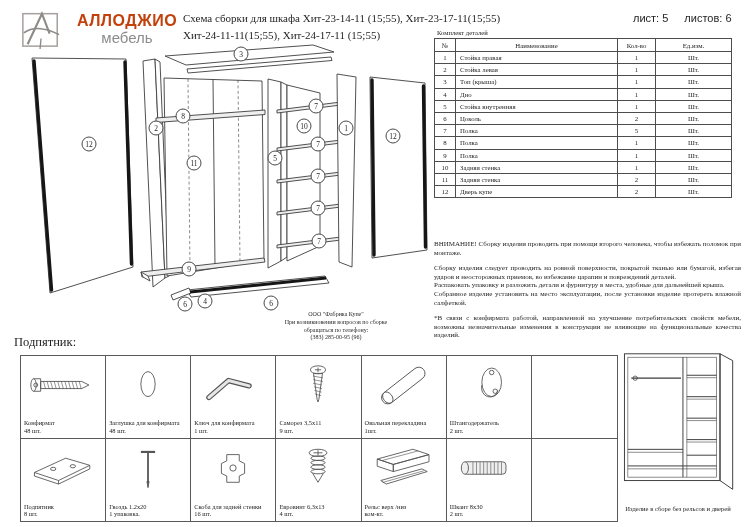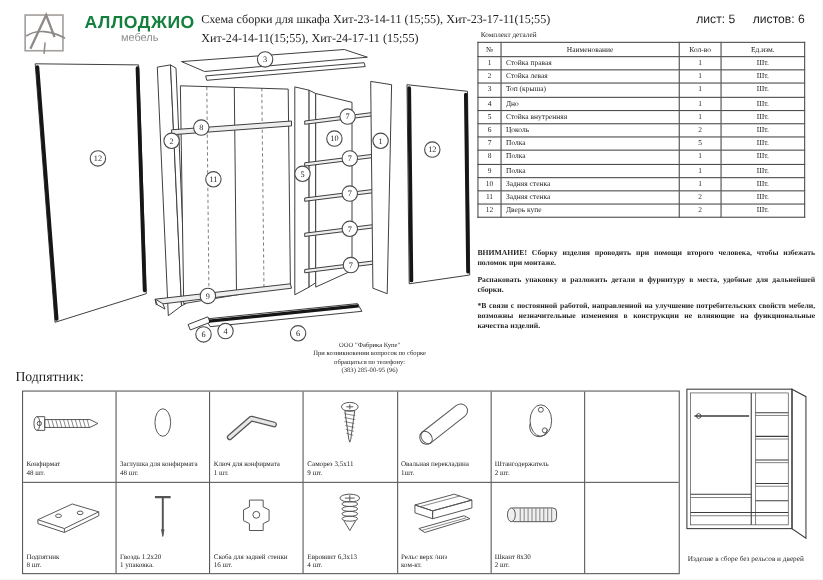--- a/index.html
+++ b/index.html
@@ -3,38 +3,38 @@
 <meta charset="utf-8">
 <style>
   html,body{margin:0;padding:0;background:#e9e9e9;}
   .page{position:relative;width:748px;height:527px;background:#ffffff;overflow:hidden;
         font-family:"Liberation Serif",serif;color:#1f1f1f;}
   .abs{position:absolute;}
 
   
   .brand-block{left:64px;top:12px;width:126px;text-align:center;}
   .brand-name{font-family:"Liberation Sans",sans-serif;font-weight:bold;font-size:16px;
-              letter-spacing:.5px;color:#15803d;}
-  .brand-sub{font-family:"Liberation Sans",sans-serif;font-size:10px;color:#8c8c8c;margin-top:-1px;}
+              letter-spacing:.5px;color:#c2410c;}
+  .brand-sub{font-family:"Liberation Sans",sans-serif;font-size:15px;color:#8c8c8c;margin-top:-1px;}
   .title{left:183px;top:10px;width:395px;font-size:11px;line-height:16.6px;}
   .sheet-info{left:633px;top:12px;font-family:"Liberation Sans",sans-serif;font-size:11px;
               display:flex;gap:16px;white-space:nowrap;}
 
   
   .tbl-caption{left:437px;top:29px;font-size:6.6px;}
   table.parts{position:absolute;left:434px;top:38px;width:297px;border-collapse:collapse;
               font-size:6.8px;table-layout:fixed;}
   table.parts th,table.parts td{border:0.8px solid #4d4d4d;padding:0 2px;font-weight:normal;
               overflow:hidden;white-space:nowrap;}
   table.parts th{height:12px;text-align:center;}
   table.parts td{height:11.2px;text-align:center;}
   table.parts td.c1{text-align:left;padding-left:4px;}
 
   
-  .notices{left:434px;top:226px;width:307px;font-size:7px;line-height:8.6px;text-align:justify;font-weight:bold;}
+  .notices{left:434px;top:240px;width:307px;font-size:7px;line-height:8.6px;text-align:justify;}
   .notices .blk{margin:0 0 7px 0;}
   .notices .blk div{margin:0;}
 
   .factory{left:256px;top:311px;width:160px;text-align:center;font-size:6px;line-height:7.8px;color:#2a2a2a;}
 
   
   .hw-title{left:14px;top:335px;font-size:12.5px;}
   #hw-grid{left:20px;top:355px;width:598px;height:167px;display:grid;
            grid-template-columns:repeat(7,1fr);grid-template-rows:1fr 1fr;
            border:1px solid #5a5a5a;box-sizing:border-box;position:absolute;}
@@ -61,21 +61,21 @@
     <path d="M4,27 C 14,20 28,22 41,29" fill="none" stroke="#8f8a88" stroke-width="1.6"></path>
     <path d="M22,33 L21,44" fill="none" stroke="#8f8a88" stroke-width="1.4"></path>
   </svg>
   <div class="abs brand-block">
     <div class="brand-name">АЛЛОДЖИО</div>
     <div class="brand-sub">мебель</div>
   </div>
 
   <div class="abs title">
     <div>Схема сборки для шкафа Хит-23-14-11 (15;55), Хит-23-17-11(15;55)</div>
-    <div>Хит-24-14-11(15;55), Хит-24-17-11 (15;55)</div>
+    <div>Хит-24-11-11(15;55), Хит-24-17-11 (15;55)</div>
   </div>
 
   <div class="abs sheet-info">
     <span>лист: 5</span>
     <span>листов: 6</span>
   </div>
 
   <svg class="abs" style="left:15px;top:40px;width:424px;height:300px" viewBox="0 0 424 300">
     <g fill="#ffffff" stroke="#3d3d3d" stroke-width="0.9" stroke-linejoin="round">
       <polygon points="150,16 298,5 319,12 171,25"></polygon>
@@ -207,23 +207,25 @@
           <td class="c1">Дверь купе</td>
           <td class="c2">2</td>
           <td class="c3">Шт.</td>
         </tr>
       </tbody>
   </table>
 
   <div class="abs notices">
     <p class="blk">ВНИМАНИЕ! Сборку изделия проводить при помощи второго человека, чтобы избежать поломок при монтаже.</p>
     <div class="blk">
-      <div>Распаковать упаковку и разложить детали и фурнитуру в места, удобные для дальнейшей сборки.</div>
+      <div>Сборку изделия следует проводить на ровной поверхности, покрытой тканью или бумагой, избегая ударов и неосторожных приемов, во избежание царапин и повреждений деталей.</div>
+      <div>Распаковать упаковку и разложить детали и фурнитуру в места, удобные для дальнейшей крыша.</div>
+      <div>Собранное изделие установить на место эксплуатации, после установки изделие протереть влажной салфеткой.</div>
     </div>
-    <p class="blk">*В связи с постоянной работой, направленной на улучшение потребительских свойств мебели, возможны незначительные изменения в конструкции не влияющие на функциональные качества изделий.</p>
+    <p class="blk">*В связи с конфирмата работой, направленной на улучшение потребительских свойств мебели, возможны незначительные изменения в конструкции не влияющие на функциональные качества изделий.</p>
   </div>
 
   <div class="abs hw-title">Подпятник:</div>
   <div id="hw-grid">
       <div class="hw-cell">
         <div class="hw-icon">
           <svg viewBox="0 0 84 56">
             <g fill="none" stroke="#555" stroke-width="1">
               <ellipse cx="9" cy="28" rx="3" ry="7"></ellipse>
               <path d="M9,21 h8 v14 h-8"></path>

